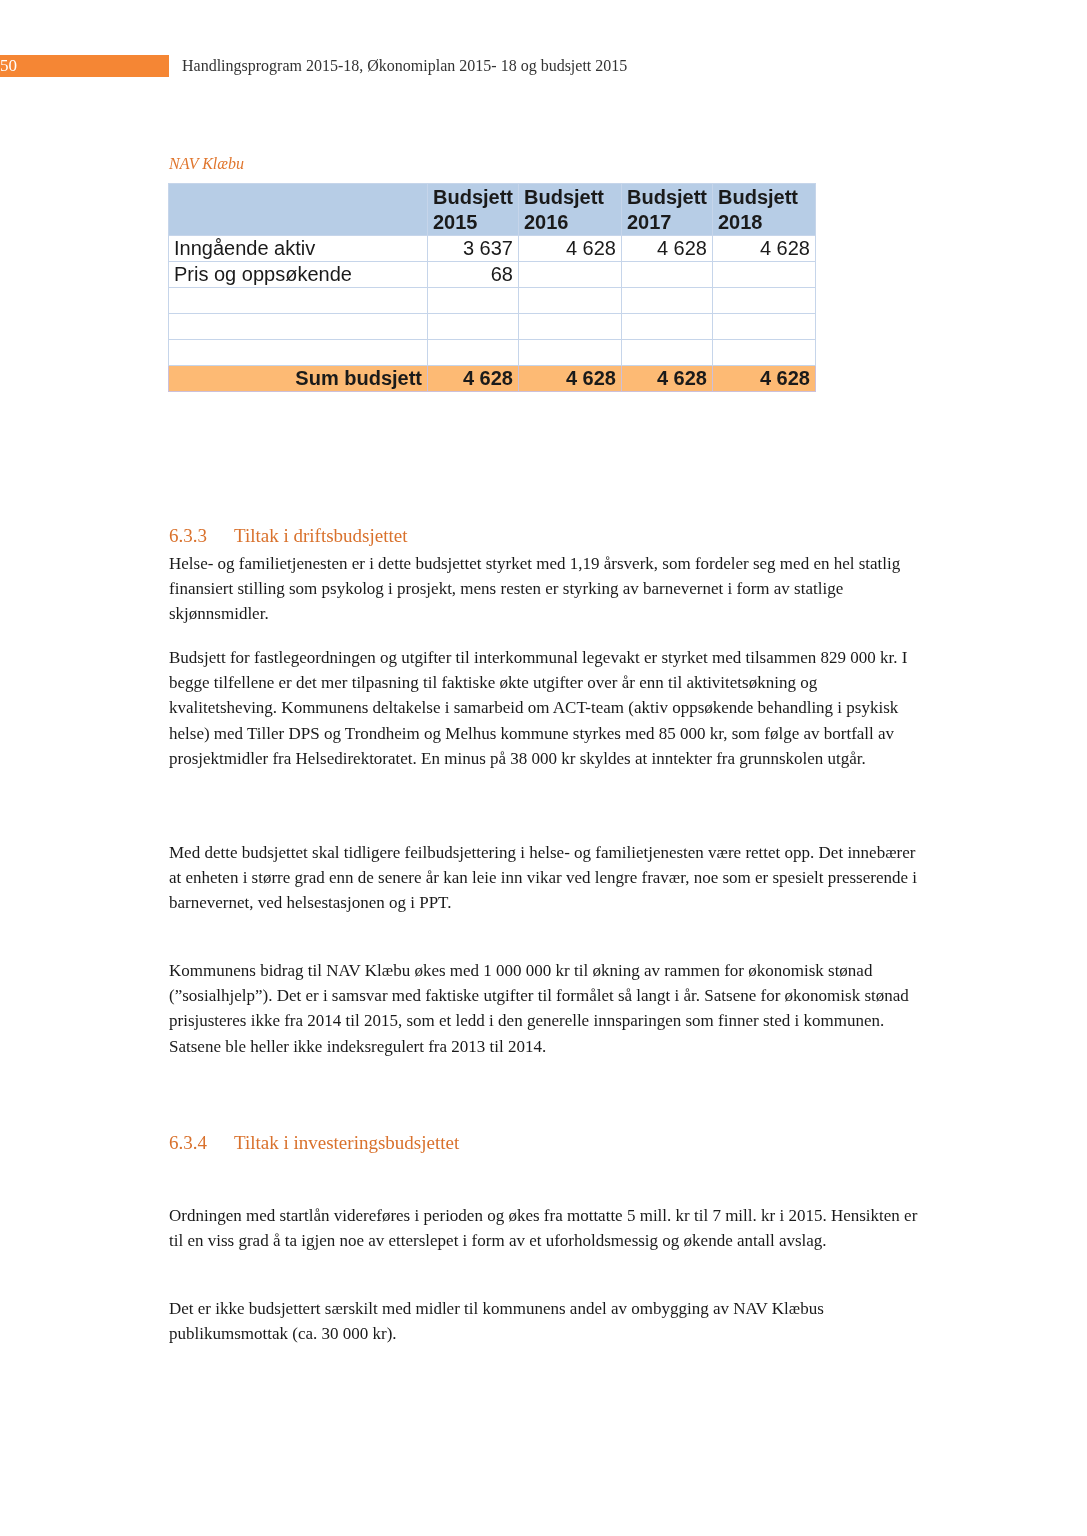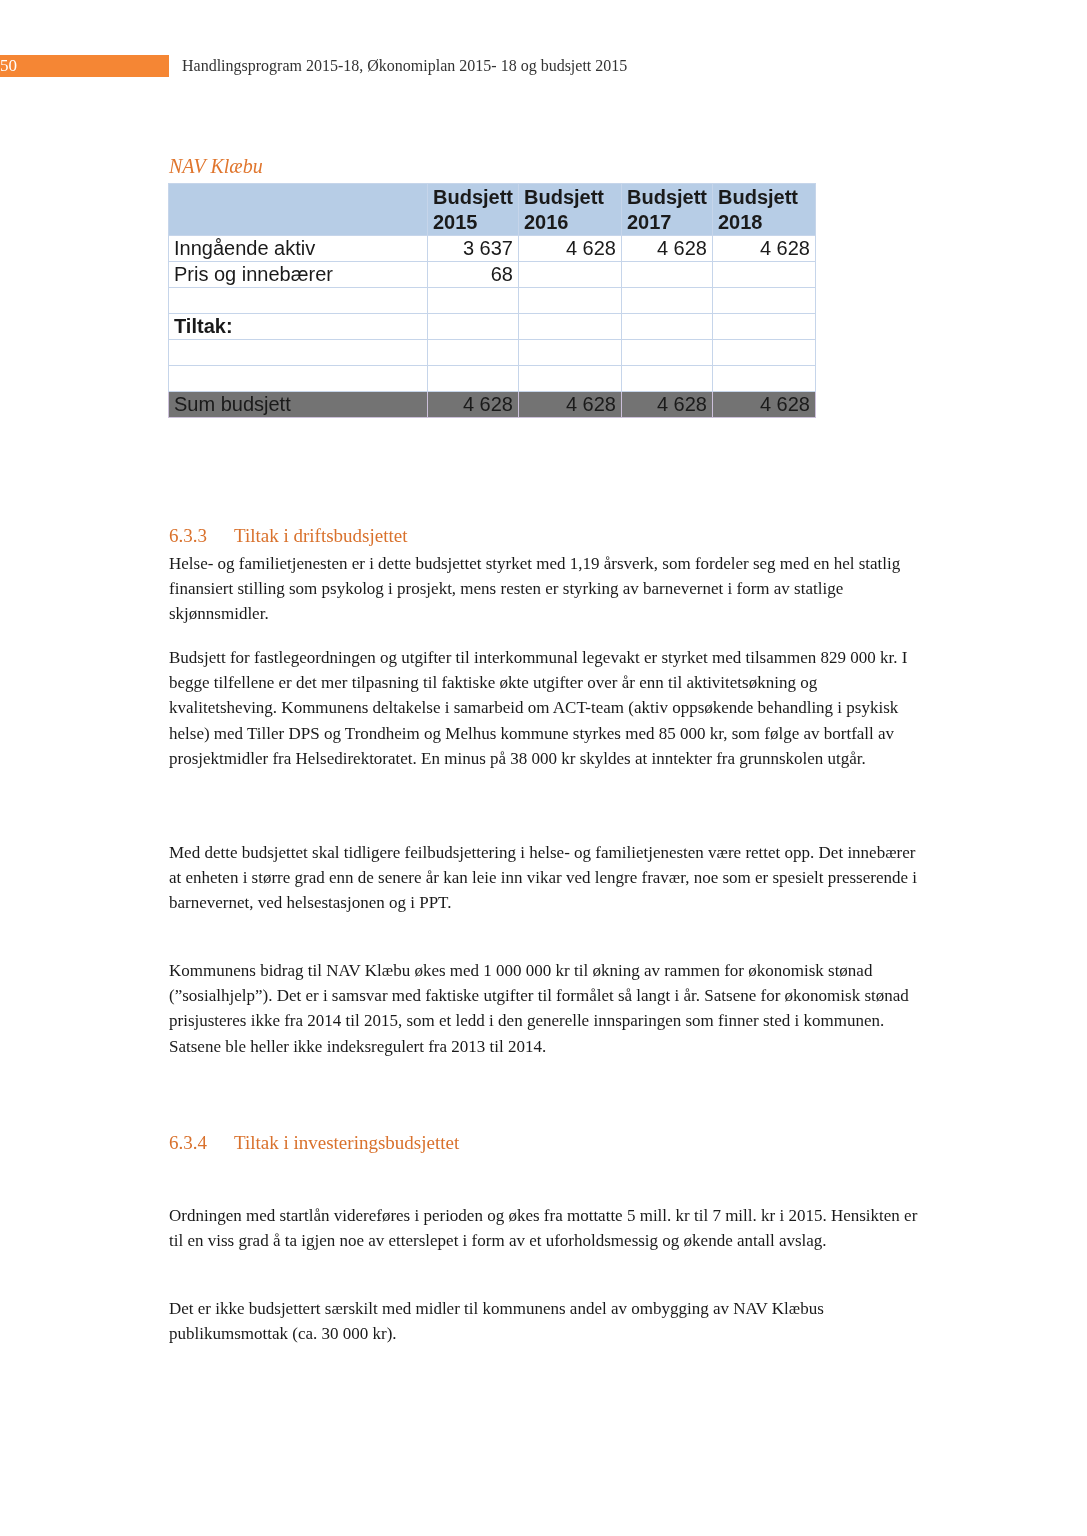--- a/index.html
+++ b/index.html
@@ -1,27 +1,27 @@
 <!DOCTYPE html>
 <html><head>
 <meta charset="utf-8">
 <style>
   html, body { margin:0; padding:0; background:#ffffff; }
   body { width:1087px; height:1536px; position:relative; overflow:hidden; font-family:"DejaVu Serif", serif; color:#1a1a1a; }
   .header-bar { position:absolute; left:0; top:55px; width:169px; height:22px; background:#f58634; }
   .page-num { position:absolute; left:0; top:55px; width:157px; height:22px; text-align:left; color:#ffffff; font-family:"Liberation Serif", serif; font-size:17px; line-height:22px; }
   .header-title { position:absolute; left:182px; top:55px; font-family:"Liberation Serif", serif; font-size:16px; line-height:22px; color:#333; }
-  .table-title { position:absolute; left:169px; top:155px; font-family:"Liberation Serif", serif; font-style:italic; font-size:20px; color:#e0762e; }
+  .table-title { position:absolute; left:169px; top:155px; font-family:"Liberation Serif", serif; font-style:italic; font-size:16px; color:#e0762e; }
   table.budget { position:absolute; left:168px; top:183px; border-collapse:collapse; font-family:"Liberation Sans", sans-serif; font-size:20px; }
   table.budget td, table.budget th { border:1px solid #c6d5ea; height:25px; padding:0 5px; }
   table.budget thead th { background:#b7cde6; font-weight:bold; text-align:left; vertical-align:top; line-height:25px; height:50px; padding-top:1px; }
   table.budget td.num { text-align:right; }
   table.budget td.lbl { text-align:left; }
   table.budget tr.bold td { font-weight:bold; }
-  table.budget tr.sum td { background:#737373; font-weight:normal; border-color:#ccc0da; }
+  table.budget tr.sum td { background:#fdba74; font-weight:bold; border-color:#ccc0da;text-align:right; }
   .col0 { width:248px; } .col1 { width:80px; } .col2 { width:92px; } .col3 { width:80px; } .col4 { width:92px; }
   h2.sec { position:absolute; left:169px; margin:0; font-family:"Liberation Serif", serif; font-weight:normal; font-size:19px; color:#d9712c; }
   h2.sec .secnum { display:inline-block; width:65px; }
   p.para { position:absolute; left:169px; width:760px; margin:0; font-family:"Liberation Serif", serif; font-size:17px; line-height:25.2px; color:#1a1a1a; }
 </style>
 </head>
 <body>
 
 <div class="header-bar"></div>
 <div class="page-num">50</div>
@@ -41,35 +41,28 @@
   </thead>
   <tbody>
     <tr>
       <td class="lbl">Inngående aktiv</td>
       <td class="num">3 637</td>
       <td class="num">4 628</td>
       <td class="num">4 628</td>
       <td class="num">4 628</td>
     </tr>
     <tr>
-      <td class="lbl">Pris og innebærer</td>
+      <td class="lbl">Pris og oppsøkende</td>
       <td class="num">68</td>
       <td class="num"></td>
       <td class="num"></td>
       <td class="num"></td>
     </tr>
     <tr>
       <td class="lbl"></td>
-      <td class="num"></td>
-      <td class="num"></td>
-      <td class="num"></td>
-      <td class="num"></td>
-    </tr>
-    <tr class="bold">
-      <td class="lbl">Tiltak:</td>
       <td class="num"></td>
       <td class="num"></td>
       <td class="num"></td>
       <td class="num"></td>
     </tr>
     <tr>
       <td class="lbl"></td>
       <td class="num"></td>
       <td class="num"></td>
       <td class="num"></td>

